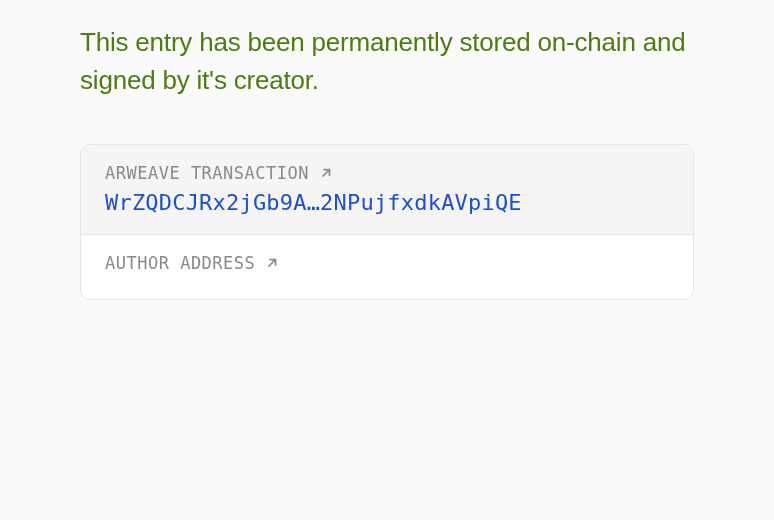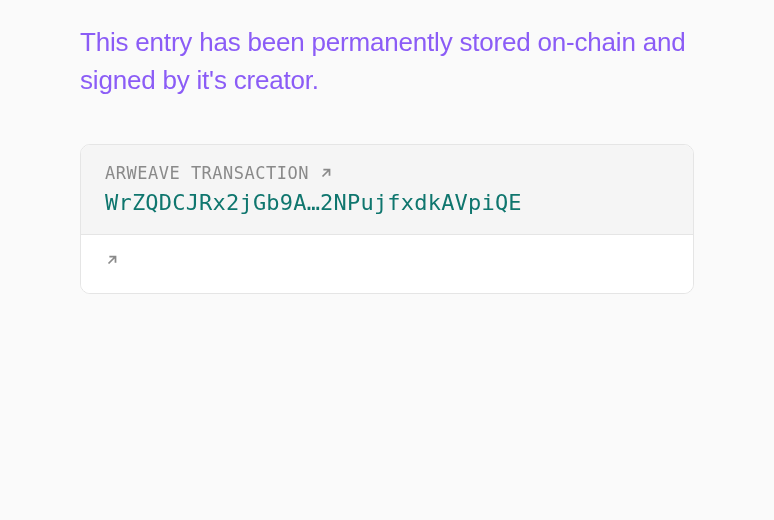--- a/index.html
+++ b/index.html
@@ -10,21 +10,21 @@
     body {
       width: 774px;
       height: 520px;
       font-family: -apple-system, BlinkMacSystemFont, "Segoe UI", Helvetica, Arial, sans-serif;
       background: #fafafa;
       padding: 24px 80px 0 80px;
     }
     .description {
       font-size: 26px;
       line-height: 1.45;
-      color: #8b5cf6;
+      color: #4d7c0f;
       margin-bottom: 45px;
       letter-spacing: -0.2px;
     }
     .info-card {
       border: 1px solid #e5e5e5;
       border-radius: 10px;
       overflow: hidden;
       background: #fff;
     }
     .info-row {
@@ -60,21 +60,21 @@
     .arrow-icon svg {
       width: 14px;
       height: 14px;
       stroke: #8a8a8a;
       stroke-width: 2;
       fill: none;
     }
     .info-value {
       font-family: "SF Mono", Menlo, Monaco, Consolas, monospace;
       font-size: 22px;
-      color: #0f766e;
+      color: #1d4ed8;
       letter-spacing: 0.2px;
       font-weight: 400;
     }
   </style>
 </head>
 <body>
 
 <p class="description">This entry has been permanently stored on-chain and signed by it's creator.</p>
 
 <div class="info-card">
@@ -86,20 +86,21 @@
         <svg viewBox="0 0 16 16">
             <path d="M4 12 L12 4 M5 4 L12 4 L12 11"></path>
           </svg>
       </span>
     </div>
     <div class="info-value">WrZQDCJRx2jGb9A…2NPujfxdkAVpiQE</div>
   </div>
 
   <div class="info-row">
     <div class="info-label">
+      <span class="info-label-text">AUTHOR ADDRESS</span>
       <span class="arrow-icon">
         <svg viewBox="0 0 16 16">
             <path d="M4 12 L12 4 M5 4 L12 4 L12 11"></path>
           </svg>
       </span>
     </div>
   </div>
 
 
 

